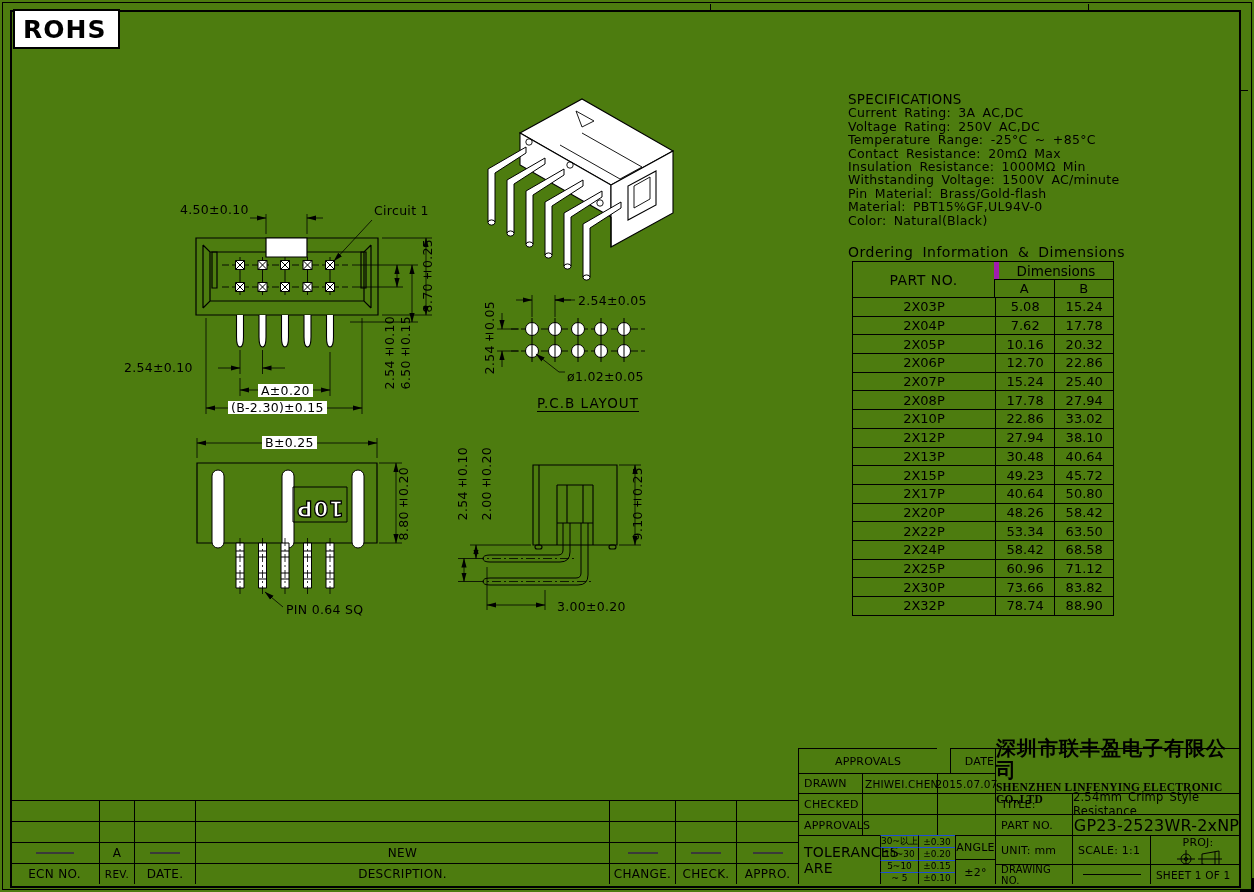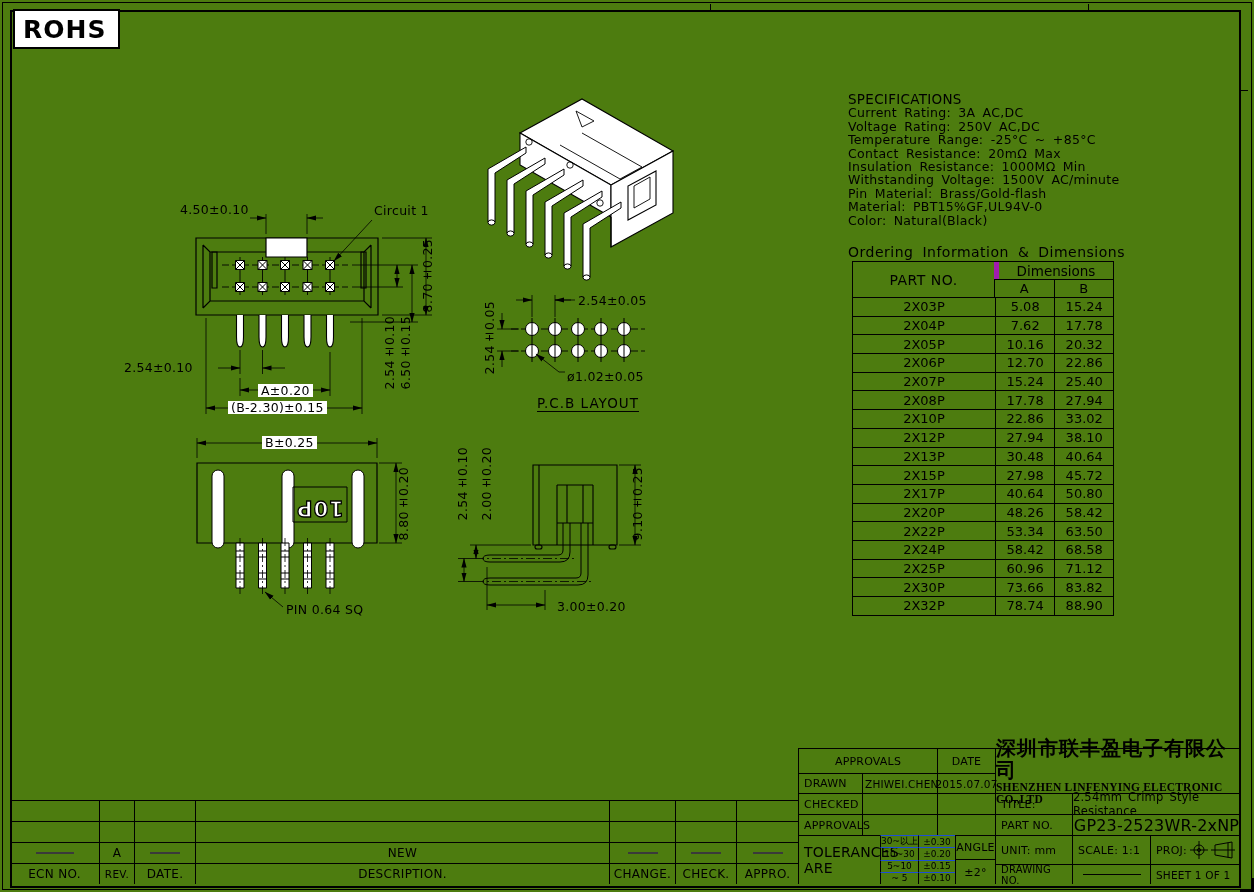--- a/index.html
+++ b/index.html
@@ -413,21 +413,21 @@
         <div class="c2">27.94</div>
         <div class="c3">38.10</div>
       </div>
     <div class="r">
         <div class="c1">2X13P</div>
         <div class="c2">30.48</div>
         <div class="c3">40.64</div>
       </div>
     <div class="r">
         <div class="c1">2X15P</div>
-        <div class="c2">27.98</div>
+        <div class="c2">49.23</div>
         <div class="c3">45.72</div>
       </div>
     <div class="r">
         <div class="c1">2X17P</div>
         <div class="c2">40.64</div>
         <div class="c3">50.80</div>
       </div>
     <div class="r">
         <div class="c1">2X20P</div>
         <div class="c2">48.26</div>
@@ -496,21 +496,21 @@
     <div class="rc" style="font-size:10.5px;">REV.</div>
     <div class="rc">DATE.</div>
     <div class="rc">DESCRIPTION.</div>
     <div class="rc">CHANGE.</div>
     <div class="rc">CHECK.</div>
     <div class="rc last">APPRO.</div>
   </div>
 
   <div id="tblock">
     <div class="tb ctr" style="left:0;top:0;width:139px;height:25px;">APPROVALS</div>
-    <div class="tb ctr" style="left:139px;top:0;width:58px;height:25px;">DATE</div>
+    <div class="tb ctr" style="left:152px;top:0;width:58px;height:25px;">DATE</div>
     <div class="tb ctr" style="left:197px;top:0;width:245px;height:45px;flex-direction:column;justify-content:center;">
       <div class="company-cn">深圳市联丰盈电子有限公司</div>
       <div class="company-en">SHENZHEN LINFENYING ELECTRONIC CO.,LTD</div>
     </div>
     <div class="tb" style="left:0;top:25px;width:64px;height:20px;">DRAWN</div>
     <div class="tb" style="left:64px;top:25px;width:75px;height:20px;padding-left:2px;font-size:10.5px;">ZHIWEI.CHEN</div>
     <div class="tb ctr" style="left:139px;top:25px;width:58px;height:20px;font-size:10.5px;">2015.07.07</div>
     <div class="tb" style="left:0;top:45px;width:64px;height:21px;">CHECKED</div>
     <div class="tb" style="left:64px;top:45px;width:75px;height:21px;"></div>
     <div class="tb" style="left:139px;top:45px;width:58px;height:21px;"></div>
@@ -537,21 +537,21 @@
         </div>
     </div>
     <div class="tb ctr" style="left:157px;top:87px;width:40px;height:24px;">ANGLE</div>
     <div class="tb ctr" style="left:157px;top:111px;width:40px;height:25px;">±2°</div>
     <div class="tb" style="left:197px;top:45px;width:77px;height:21px;">TITLE:</div>
     <div class="tb ctr title-v" style="left:274px;top:45px;width:168px;height:21px;">2.54mm Crimp Style Resistance</div>
     <div class="tb" style="left:197px;top:66px;width:77px;height:21px;">PART NO.</div>
     <div class="tb ctr partno-v" style="left:274px;top:66px;width:168px;height:21px;">GP23-2523WR-2xNP</div>
     <div class="tb" style="left:197px;top:87px;width:77px;height:29px;">UNIT:  mm</div>
     <div class="tb" style="left:274px;top:87px;width:78px;height:29px;">SCALE:   1:1</div>
-    <div class="tb" style="left:352px;top:87px;width:90px;height:29px;">
+    <div class="tb" style="left:352px;top:87px;width:90px;height:29px;flex-direction:column;">
       <span>PROJ:</span>
       <svg width="46" height="20" style="margin-left:2px;">
         <g stroke="#000" stroke-width="1" fill="none">
           <circle cx="10" cy="10" r="5"></circle>
           <circle cx="10" cy="10" r="1.5"></circle>
           <line x1="1" y1="10" x2="19" y2="10"></line>
           <line x1="10" y1="1" x2="10" y2="19"></line>
           <path d="M26,5 L43,2 L43,18 L26,15 Z"></path>
           <line x1="39" y1="2.7" x2="39" y2="17.3"></line>
           <line x1="22" y1="10" x2="46" y2="10"></line>

